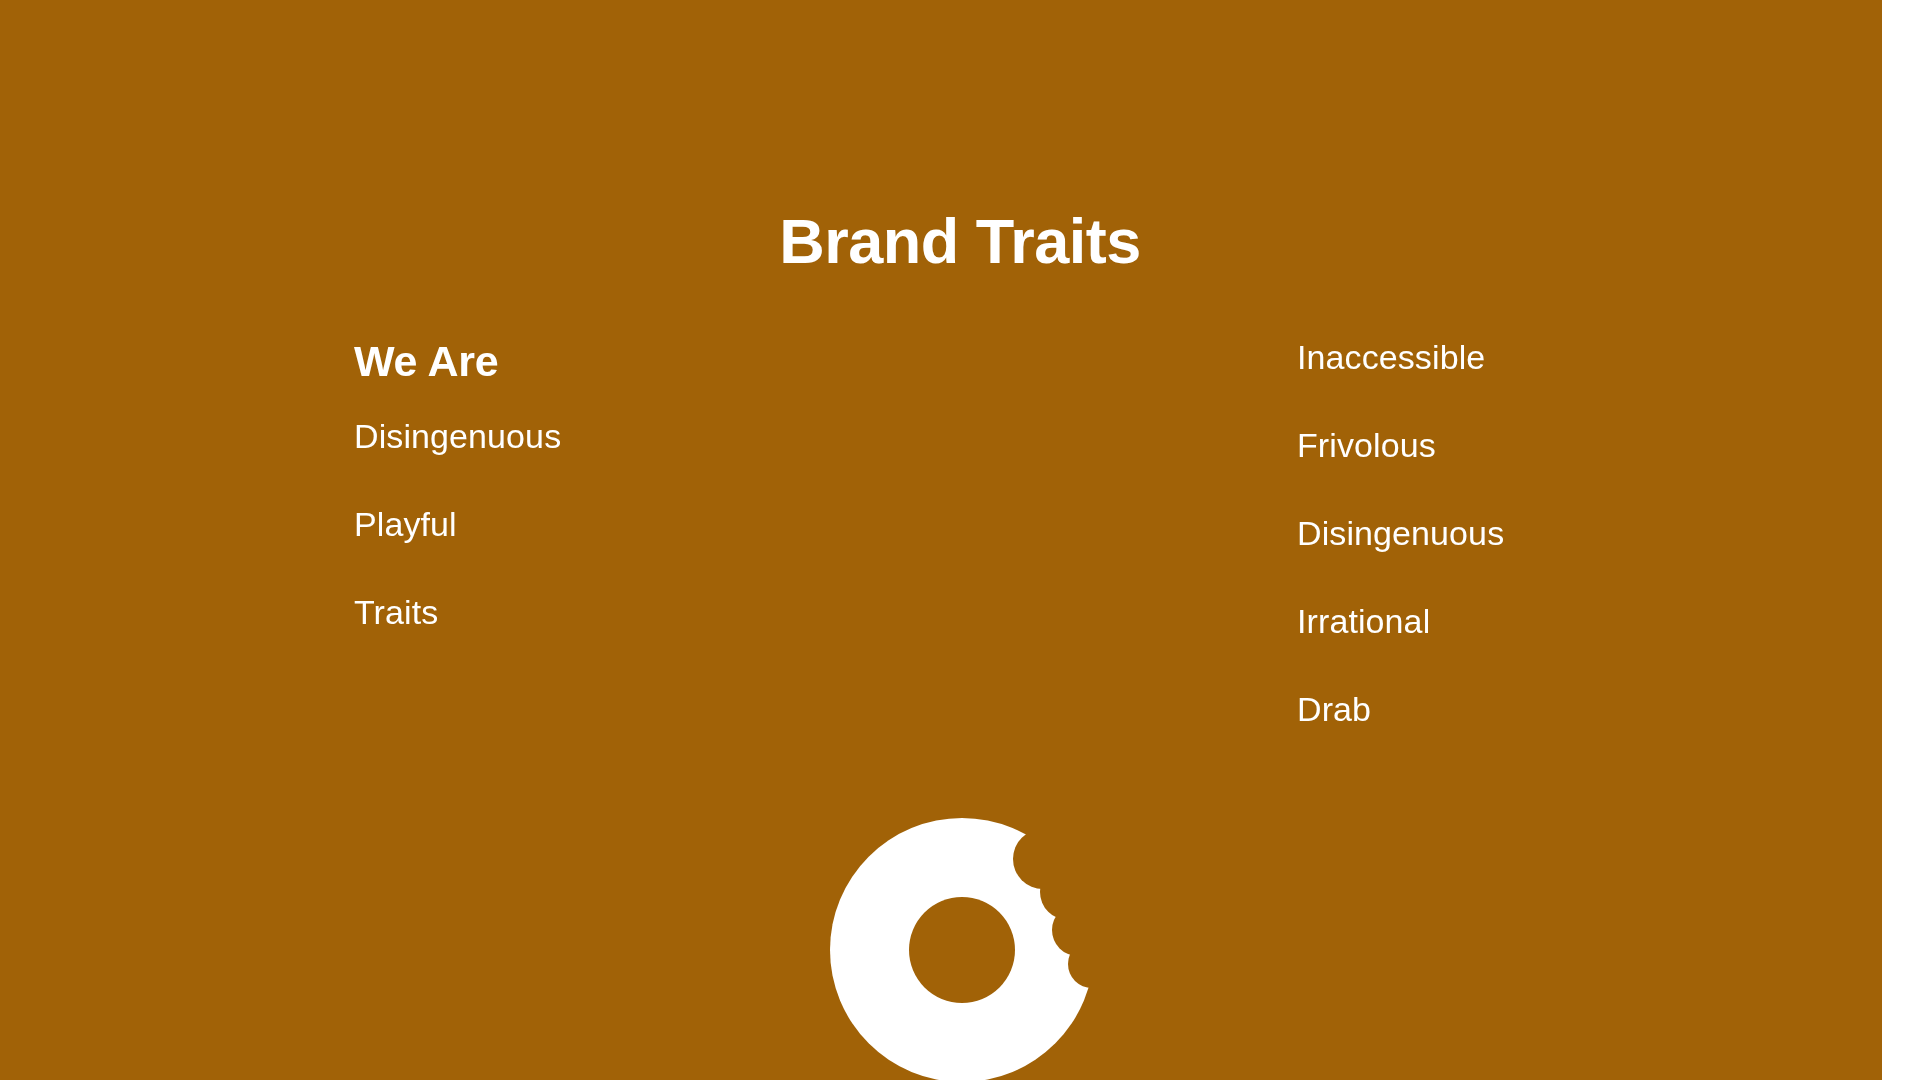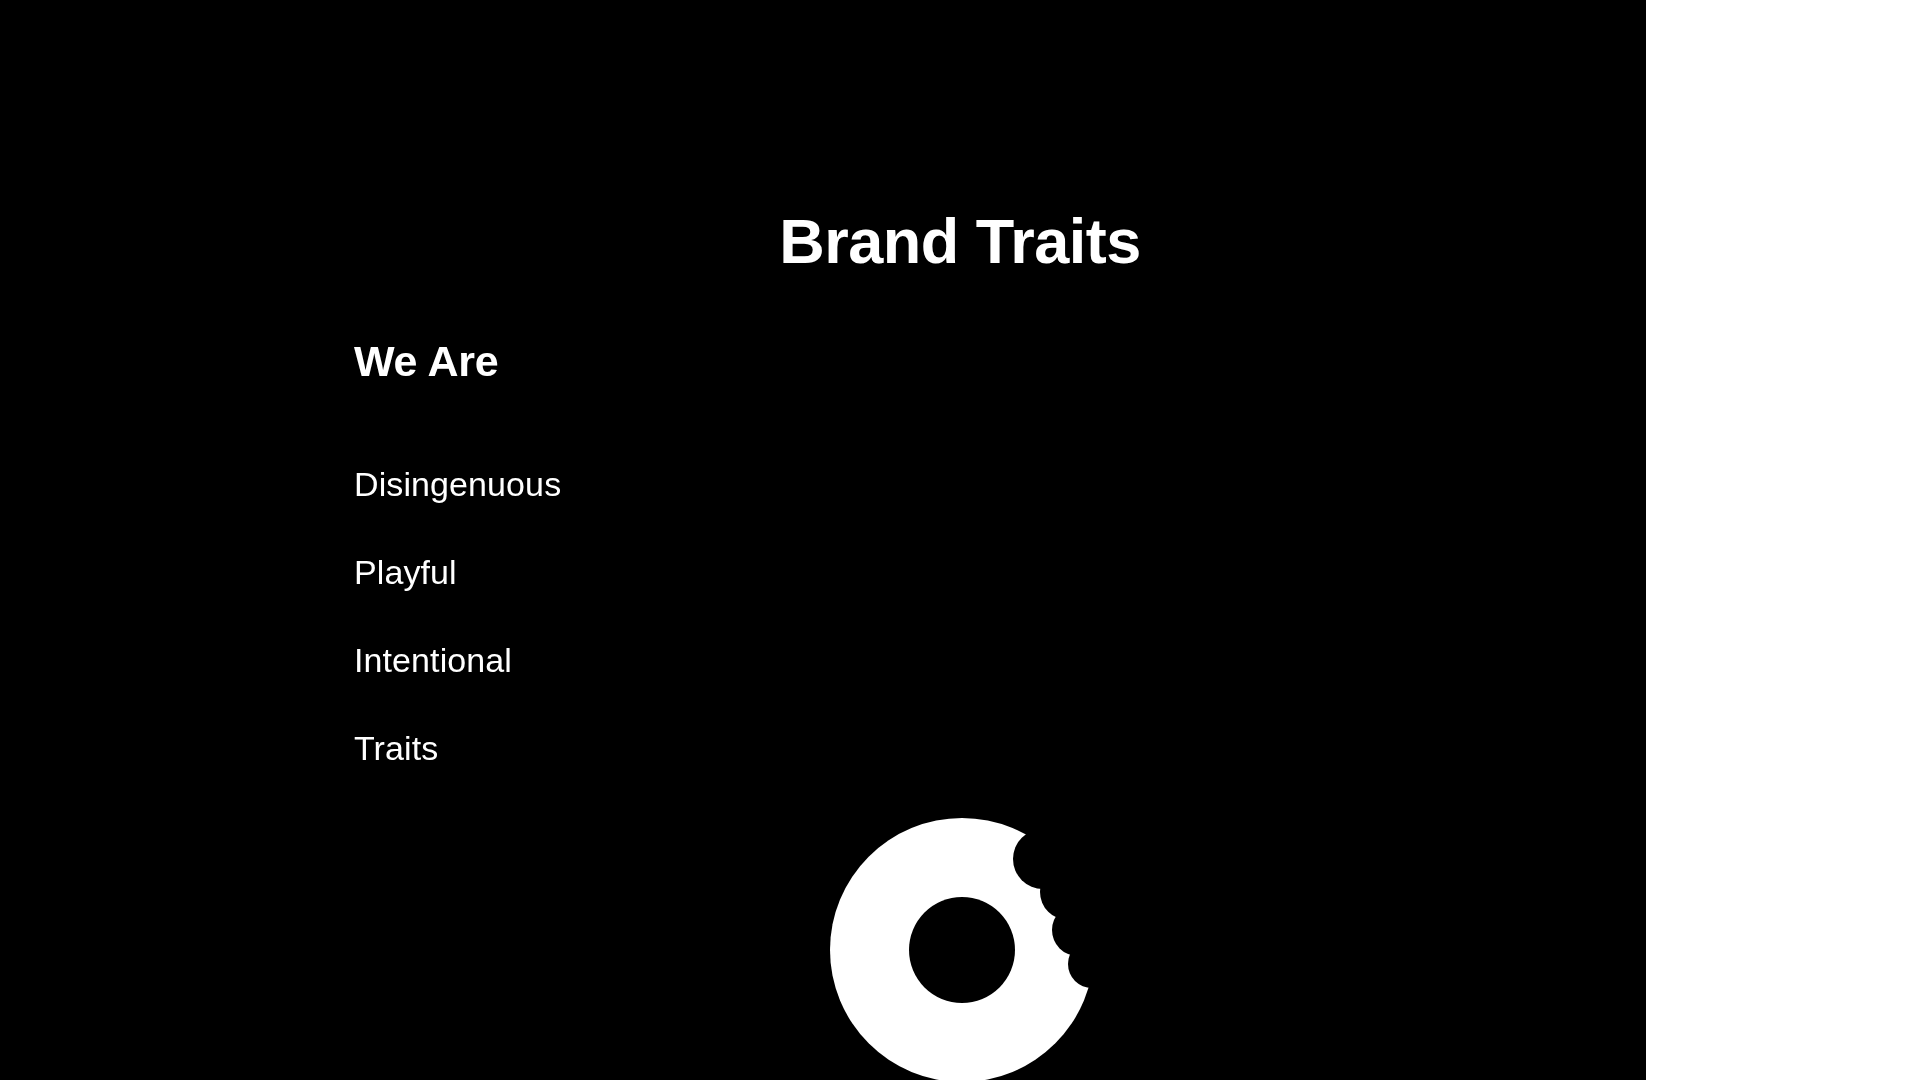--- a/index.html
+++ b/index.html
@@ -8,23 +8,23 @@
   }
   body {
     width: 1920px;
     height: 1080px;
     overflow: hidden;
     font-family: "Liberation Sans", sans-serif;
   }
 
   #slide {
     position: relative;
-    width: 1646px;
+    width: 1882px;
     height: 1080px;
-    background: #000000;
+    background: #a16207;
     overflow: hidden;
   }
 
   
   #slide-title {
     position: absolute;
     left: 0;
     top: 210px;
     width: 1920px;
     text-align: center;
@@ -46,21 +46,21 @@
   #column-we-are      { left: 354px; }
   #column-we-are-not  { left: 1297px; }
 
   .column-heading {
     color: #ffffff;
     font-family: "Liberation Sans", sans-serif;
     font-weight: 700;
     font-size: 43px;
     line-height: 1;
     letter-spacing: -0.2px;
-    margin: 0 0 84px 0;
+    margin: 0 0 36px 0;
     white-space: nowrap;
   }
 
   .trait-list {
     list-style: none;
     margin: 0;
     padding: 0;
   }
   .trait-item {
     color: #ffffff;
@@ -93,26 +93,32 @@
 
 <div id="slide">
 
   <div id="slide-title">Brand Traits</div>
 
   <div class="column" id="column-we-are">
     <div class="column-heading">We Are</div>
     <ul class="trait-list">
       <li class="trait-item">Disingenuous</li>
       <li class="trait-item">Playful</li>
-      <li class="trait-item">Intentional</li>
       <li class="trait-item">Traits</li>
     </ul>
   </div>
 
   <div class="column" id="column-we-are-not">
+    <ul class="trait-list">
+      <li class="trait-item">Inaccessible</li>
+      <li class="trait-item">Frivolous</li>
+      <li class="trait-item">Disingenuous</li>
+      <li class="trait-item">Irrational</li>
+      <li class="trait-item">Drab</li>
+    </ul>
   </div>
 
   <div id="donut-logo">
     <svg viewBox="0 0 264 264" xmlns="http://www.w3.org/2000/svg">
       <defs>
         <mask id="donut-mask" maskUnits="userSpaceOnUse" x="-20" y="-20" width="304" height="304">
           <rect x="-20" y="-20" width="304" height="304" fill="#000"></rect>
 
           <circle cx="132" cy="132" r="132" fill="#fff"></circle>
 

